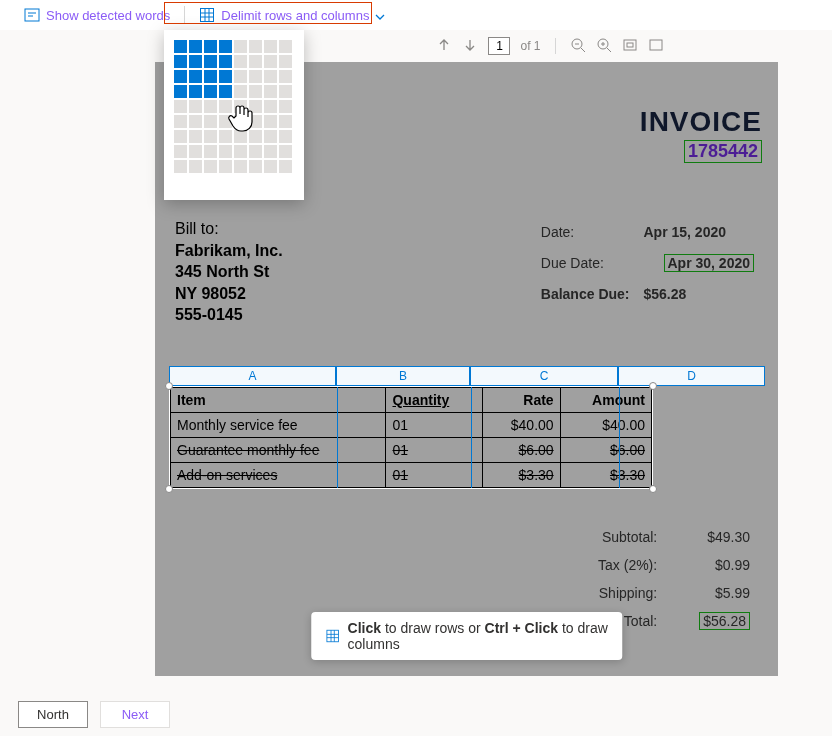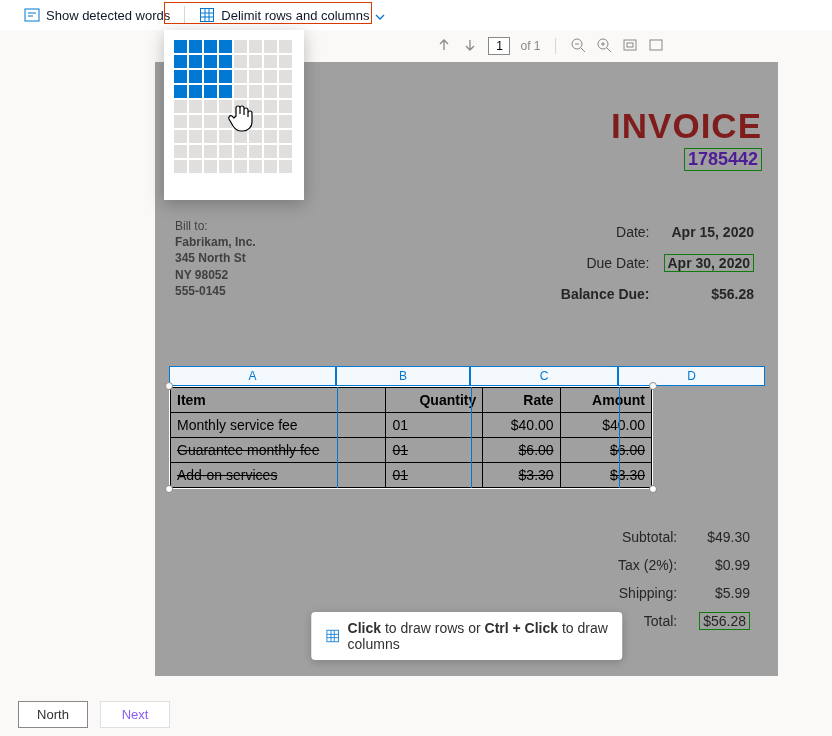--- a/index.html
+++ b/index.html
@@ -1,20 +1,20 @@
 <!DOCTYPE html>
 <html><head>
 <meta charset="utf-8">
 <style>
   * { box-sizing: border-box; margin:0; padding:0; }
   body { font-family: "Segoe UI", Arial, sans-serif; font-size:13px; color:#323130; background:#faf9f8; width:832px; height:736px; overflow:hidden; position:relative; }
 
   
   .top-toolbar { position:absolute; top:0; left:0; right:0; height:30px; background:#fff; display:flex; align-items:center; padding-left:16px; }
-  .tb-btn { display:flex; align-items:center; gap:6px; color:#0f172a; font-size:13px; cursor:pointer; padding:4px 8px; }
+  .tb-btn { display:flex; align-items:center; gap:6px; color:#8b5cf6; font-size:13px; cursor:pointer; padding:4px 8px; }
   .tb-btn svg { width:16px; height:16px; }
   .tb-sep { width:1px; height:18px; background:#d6d6d6; margin:0 6px; }
 
   .redbox { position:absolute; top:2px; left:164px; width:208px; height:22px; border:1.5px solid #d83b01; pointer-events:none; z-index:50; }
 
   .chev { display:inline-block; width:10px; height:10px; }
   .chev svg{ width:10px; height:10px;}
 
   
   .grid-panel { position:absolute; top:30px; left:164px; width:140px; height:170px; background:#fff; box-shadow:0 4px 16px rgba(0,0,0,.25); z-index:40; padding:10px; }
@@ -28,44 +28,44 @@
   
   .doc-toolbar { position:absolute; top:35px; left:310px; width:480px; height:22px; display:flex; align-items:center; justify-content:center; gap:10px; color:#8a8886; font-size:12px; }
   .page-input { width:22px; height:18px; border:1px solid #8a8886; font-size:12px; text-align:center; }
   .vsep{width:1px;height:16px;background:#d6d6d6;margin:0 4px;}
   .doc-toolbar svg{width:16px;height:16px;}
 
   
   .doc-viewport { position:absolute; top:62px; left:155px; width:623px; height:614px; background:#a0a0a0; overflow:hidden; }
 
   .invoice-header-block { position:absolute; top:44px; right:16px; text-align:right; }
-  .inv-title { font-size:35px; font-weight:700; color:#7f1d1d; letter-spacing:1px;}
+  .inv-title { font-size:28px; font-weight:700; color:#0f172a; letter-spacing:1px;}
   .inv-num { display:inline-block; font-size:18px; font-weight:700; color:#4c1d95; border:1.5px solid #107c10; padding:0 3px; margin-top:2px;}
 
-  .billto { position:absolute; top:156px; left:20px; color:#404040; font-size:12px; font-weight:700; line-height:1.35;}
+  .billto { position:absolute; top:156px; left:20px; color:#000000; font-size:16px; font-weight:700; line-height:1.35;}
   .billto .lbl{font-weight:400;}
 
-  .dates { position:absolute; top:154px; right:16px; text-align:right; font-size:14px; color:#262626; line-height:1.8;}
+  .dates { position:absolute; top:154px; right:16px; text-align:left; font-size:14px; color:#262626; line-height:1.8;}
   .dates td{padding:2px 6px;}
   .dates .lbl{font-weight:400;}
   .dates .val{font-weight:700;}
-  .grnbox{border:1.5px solid #107c10; padding:0 3px;}
+  .grnbox{border:1.5px solid #107c10; padding:0 3px;margin-left:20px;}
 
   
   .table-region { position:absolute; top:304px; left:0; width:623px; }
   .col-headers{display:flex; margin-left:14px;}
   .col-header{border:1px solid #0078d4; background:#f3f9fd; color:#0078d4; text-align:center; font-size:12px; padding:2px 0;}
   .ch-a{width:167px;} .ch-b{width:134px;} .ch-c{width:148px;} .ch-d{width:147px; border-right:1px solid #0078d4;}
 
   .table-body{margin-left:14px; width:484px; border:1.5px solid #fff; position:relative; background:#a0a0a0;}
   .tbl{width:100%; border-collapse:collapse; font-size:14px;}
   .tbl td,.tbl th{border:1px solid #000; padding:4px 6px; background:#a0a0a0; color:#000;}
   .tbl th{font-weight:700; text-align:left;}
   .tbl th.r,.tbl td.r{text-align:right;}
-  .tbl th.c,.tbl td.c{text-align:right;}
+  .tbl th.c,.tbl td.c{text-align:left;text-decoration:underline;}
   .tbl .strike{text-decoration:line-through;}
 
   
   .col-overlay{position:absolute; top:0; bottom:0; width:1px; background:#0078d4;}
   .co1{left:167px;} .co2{left:301px;} .co3{left:449px;}
 
   
   .handle{position:absolute;width:8px;height:8px;border-radius:50%;background:#fff;border:1px solid #888;}
 
   

